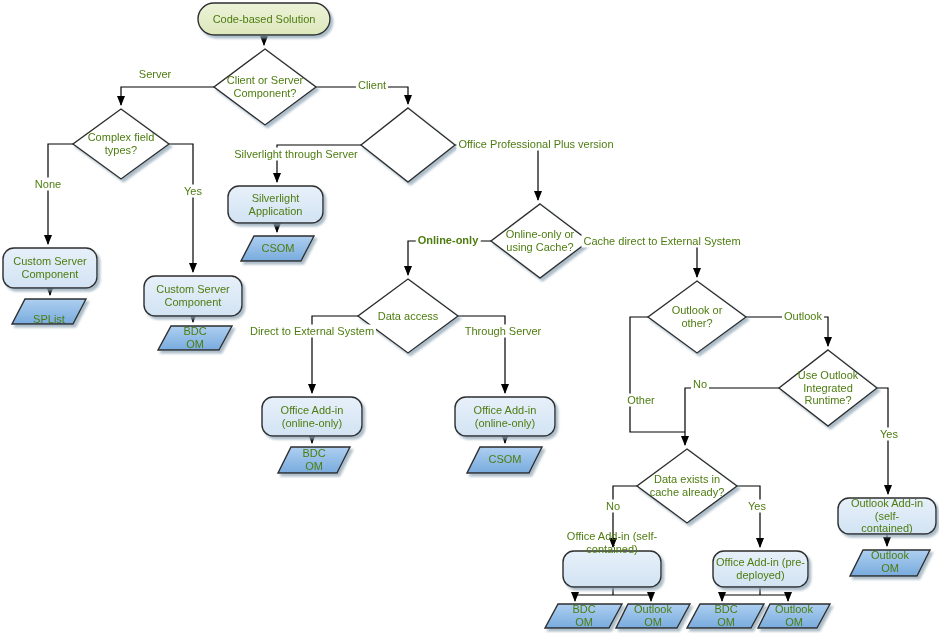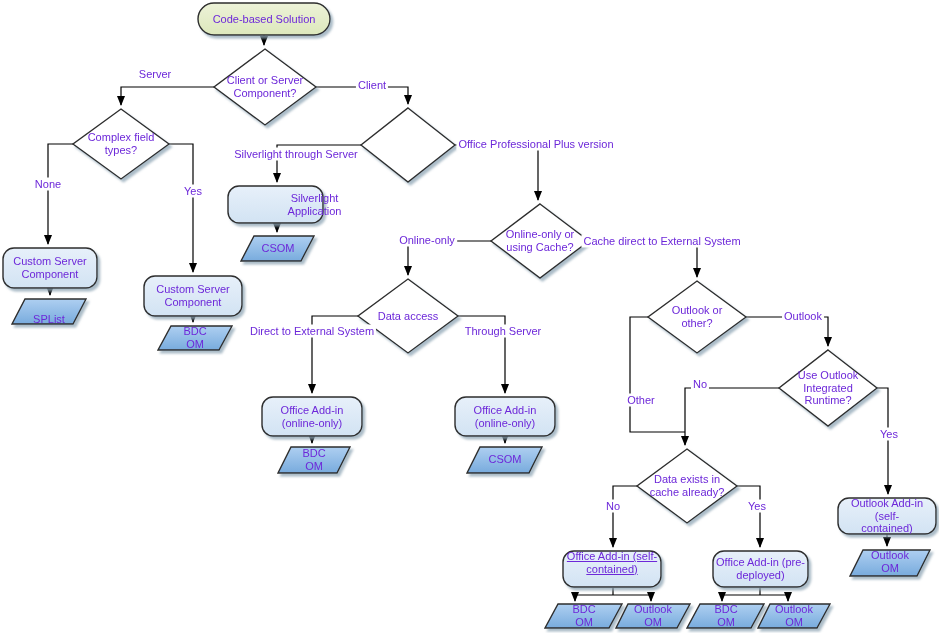--- a/index.html
+++ b/index.html
@@ -1,17 +1,17 @@
 <!DOCTYPE html>
 <html style="--background: #ffffff; --stroke: #2d2d2d; --connector: #000000; --decision-fill: #ffffff; --terminator-fill-top: #edf2d8; --terminator-fill-bottom: #dde8bc; --process-fill-top: #e7f0fa; --process-fill-bottom: #d2e3f3; --data-fill-top: #aecff1; --data-fill-bottom: #78abdd; --shadow: #8fa5b5;"><head>
 <meta charset="utf-8">
 <style>
   html,body{margin:0;padding:0;background:var(--background,#ffffff);}
   .canvas{position:relative;width:939px;height:633px;background:var(--background,#ffffff);
-    font-family:"Liberation Sans",sans-serif;color:#6d28d9;overflow:hidden;}
+    font-family:"Liberation Sans",sans-serif;color:#4d7c0f;overflow:hidden;}
   svg{position:absolute;left:0;top:0;}
   .shape{stroke:var(--stroke,#2d2d2d);stroke-width:1.4;filter:url(#ds);}
   .decision{fill:var(--decision-fill,#ffffff);}
   .terminator{fill:url(#gTerm);}
   .process{fill:url(#gProc);}
   .dataio{fill:url(#gData);}
   .conn{stroke:var(--connector,#000000);stroke-width:1.2;fill:none;}
   .nlbl{position:absolute;display:flex;align-items:center;justify-content:center;
     text-align:center;white-space:pre-line;font-size:11px;line-height:1.18;}
   .elbl{position:absolute;transform:translate(-50%,-50%);background:var(--background,#ffffff);
@@ -107,41 +107,41 @@
 Component?</div>
 <div class="nlbl" style="left:73px;top:109px;width:96px;height:70px;">Complex field
 types?</div>
 <div class="nlbl" style="left:3px;top:248px;width:94px;height:40px;">Custom Server
 Component</div>
 <div class="nlbl" style="left:14px;top:298px;width:70px;height:42px;">SPList</div>
 <div class="nlbl" style="left:144px;top:276px;width:98px;height:40px;">Custom Server
 Component</div>
 <div class="nlbl" style="left:160px;top:325px;width:70px;height:25px;">BDC
 OM</div>
-<div class="nlbl" style="left:228px;top:186px;width:95px;height:37px;padding-left:39px;">Silverlight
+<div class="nlbl" style="left:228px;top:186px;width:95px;height:37px;">Silverlight
 Application</div>
 <div class="nlbl" style="left:242px;top:235px;width:72px;height:26px;">CSOM</div>
 <div class="nlbl" style="left:490px;top:204px;width:100px;height:74px;">Online-only or
 using Cache?</div>
 <div class="nlbl" style="left:358px;top:279px;width:100px;height:74px;">Data access</div>
 <div class="nlbl" style="left:262px;top:397px;width:100px;height:39px;">Office Add-in
 (online-only)</div>
 <div class="nlbl" style="left:279px;top:446px;width:70px;height:27px;">BDC
 OM</div>
 <div class="nlbl" style="left:455px;top:397px;width:100px;height:39px;">Office Add-in
 (online-only)</div>
 <div class="nlbl" style="left:469px;top:446px;width:72px;height:27px;">CSOM</div>
 <div class="nlbl" style="left:647px;top:281px;width:100px;height:72px;">Outlook or
 other?</div>
 <div class="nlbl" style="left:778px;top:350px;width:100px;height:76px;">Use Outlook
 Integrated
 Runtime?</div>
 <div class="nlbl" style="left:637px;top:449px;width:100px;height:74px;">Data exists in
 cache already?</div>
-<div class="nlbl" style="left:563px;top:551px;width:98px;height:24px;text-decoration:underline;">Office Add-in (self-
+<div class="nlbl" style="left:563px;top:531px;width:98px;height:24px;">Office Add-in (self-
 contained)</div>
 <div class="nlbl" style="left:713px;top:551px;width:95px;height:36px;border-radius:16px;">Office Add-in (pre-
 deployed)</div>
 <div class="nlbl" style="left:838px;top:498px;width:98px;height:36px;">Outlook Add-in (self-
 contained)</div>
 <div class="nlbl" style="left:551px;top:603px;width:66px;height:25px;">BDC
 OM</div>
 <div class="nlbl" style="left:621px;top:603px;width:64px;height:25px;">Outlook
 OM</div>
 <div class="nlbl" style="left:693px;top:603px;width:66px;height:25px;">BDC
@@ -150,21 +150,21 @@
 OM</div>
 <div class="nlbl" style="left:855px;top:549px;width:70px;height:26px;">Outlook
 OM</div>
 
 <div class="elbl" style="left:155px;top:74px;">Server</div>
 <div class="elbl" style="left:372px;top:85px;">Client</div>
 <div class="elbl" style="left:48px;top:184px;">None</div>
 <div class="elbl" style="left:193px;top:191px;">Yes</div>
 <div class="elbl" style="left:296px;top:154px;text-align:center;">Silverlight through Server</div>
 <div class="elbl" style="left:536px;top:144px;">Office Professional Plus version</div>
-<div class="elbl" style="left:427px;top:240px;">Online-only</div>
+<div class="elbl" style="left:448px;top:240px;font-weight:bold;">Online-only</div>
 <div class="elbl" style="left:662px;top:241px;">Cache direct to External System</div>
 <div class="elbl" style="left:312px;top:331px;">Direct to External System</div>
 <div class="elbl" style="left:503px;top:331px;">Through Server</div>
 <div class="elbl" style="left:803px;top:316px;">Outlook</div>
 <div class="elbl" style="left:631px;top:400px;margin-left:10px;">Other</div>
 <div class="elbl" style="left:700px;top:384px;">No</div>
 <div class="elbl" style="left:889px;top:434px;">Yes</div>
 <div class="elbl" style="left:613px;top:506px;">No</div>
 <div class="elbl" style="left:757px;top:506px;">Yes</div>
 </div>

